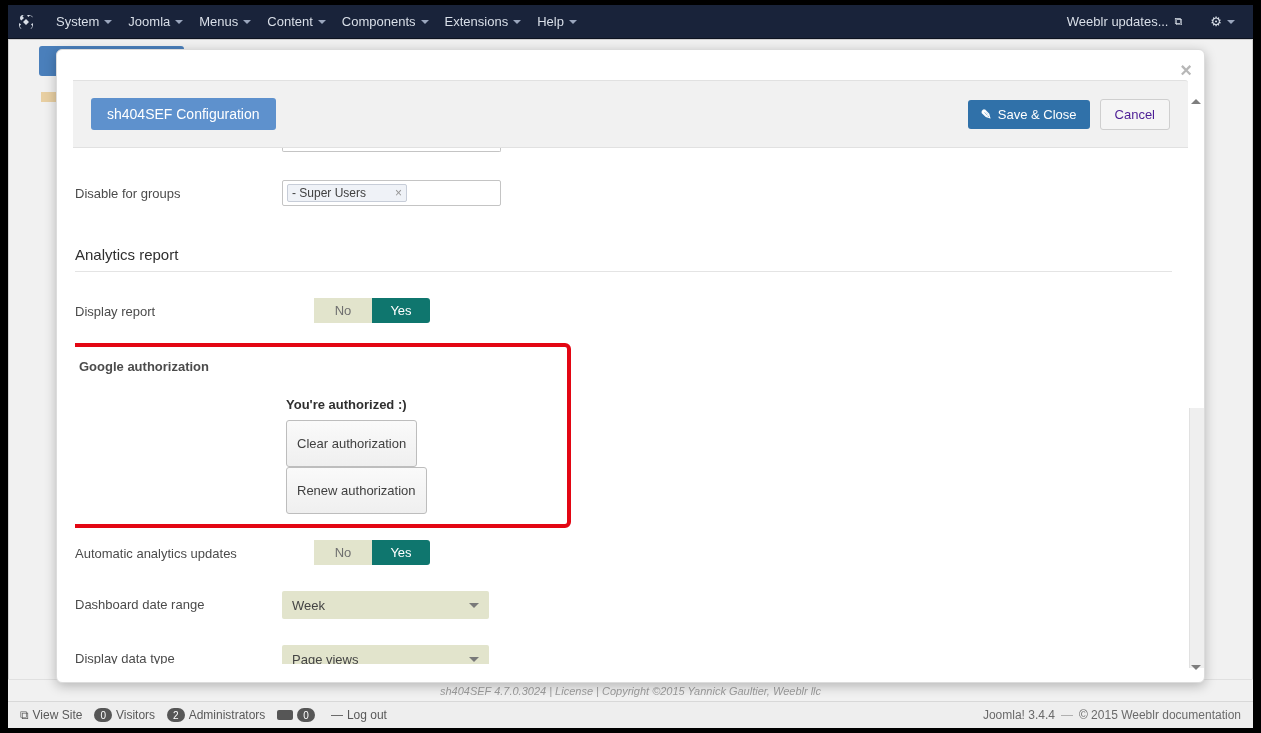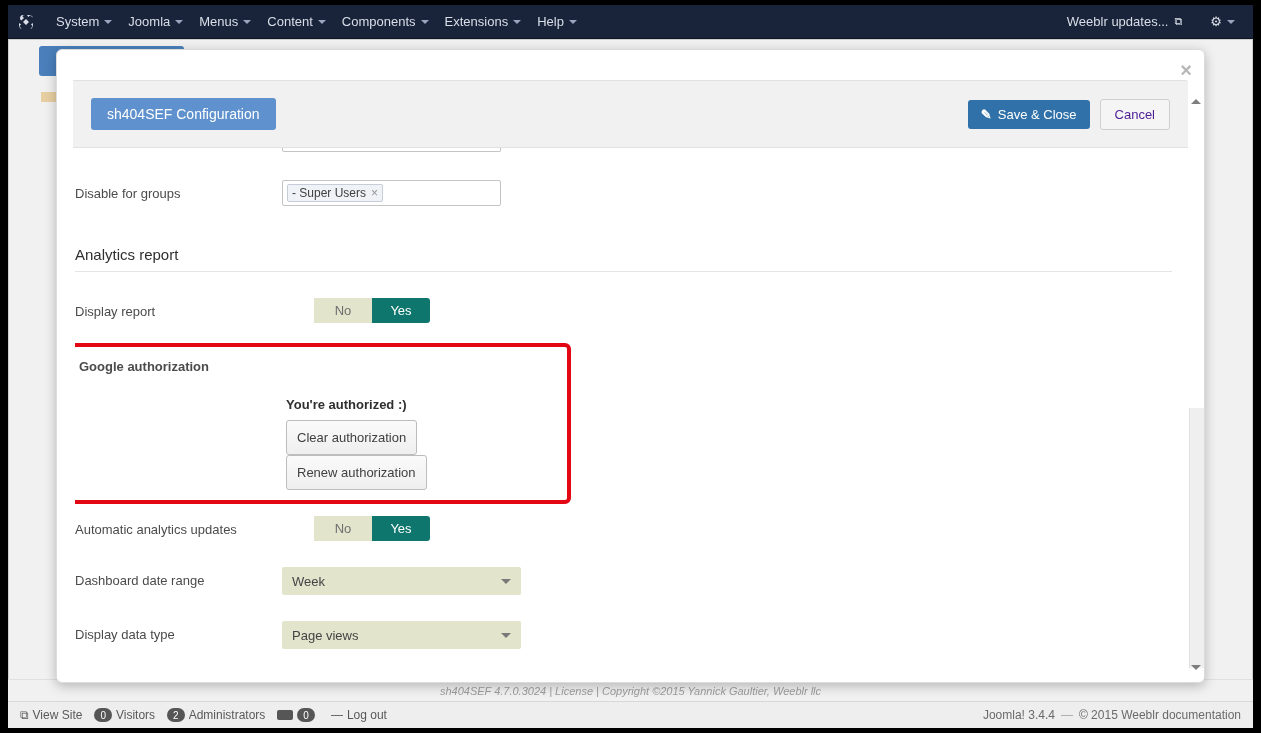--- a/index.html
+++ b/index.html
@@ -35,38 +35,38 @@
 
 .modal-body { position: absolute; top: 98px; left: 18px; right: 32px; bottom: 18px; overflow: hidden; }
 .cutoff-box { position: absolute; top: 0; left: 207px; width: 219px; height: 4px; border: 1px solid #c4c4c4; border-top: none; border-radius: 0 0 2px 2px; }
 
 .form-row { display: flex; align-items: flex-start; margin-top: 26px; }
 .form-row.first { margin-top: 32px; }
 .form-label { width: 207px; padding-top: 6px; color: #4b4b4b; font-size: 13px; }
 .form-control-area { flex: 1; }
 
 .token-input { display: inline-flex; align-items: center; width: 219px; height: 26px; border: 1px solid #c4c4c4; border-radius: 2px; padding: 0 4px; background: #fff; }
-.token { background: #eff2f7; border: 1px solid #c7cdd8; border-radius: 2px; padding: 1px 4px; font-size: 12px; color: #404040; display: inline-flex; align-items: center; }
+.token { background: #eff2f7; border: 1px solid #c7cdd8; border-radius: 2px; padding: 1px 4px; font-size: 12px; color: #404040; display: inline-flex; align-items: center; gap: 24px; }
 .token .tx { color: #949494; margin-left: 5px; font-size: 12px; cursor: pointer; }
 
 .section-heading { font-size: 15px; color: #2f2f2f; font-weight: 400; margin-top: 40px; padding-bottom: 8px; border-bottom: 1px solid #e4e4e4; }
 
 .toggle { display: inline-flex; border-radius: 3px; overflow: hidden; width: 148px; }
 .toggle .opt { width: 74px; text-align: center; padding: 5px 0; font-size: 13px; }
 .toggle .no { background: #e2e4cc; color: #6f6f6f; margin-left: 32px; }
 .toggle .yes { background: #0f766e; color: #fff; }
 
 .highlight-box { border: 4px solid #e30613; border-radius: 6px; padding: 6px 10px 10px 10px; margin-top: 20px; margin-left: -14px; width: 510px; }
 .highlight-box .form-row { margin-top: 0; }
 .highlight-box .form-label { width: 211px; padding-left: 4px; font-weight: bold; }
 
 .auth-text { font-weight: bold; color: #2f2f2f; font-size: 13px; margin-bottom: 8px; margin-top: 44px; }
-.btn-small { display: inline-block; background: linear-gradient(#fafafa,#efefef); border: 1px solid #bdbdbd; border-radius: 3px; padding: 9px 10px; font-size: 13px; color: #404040; cursor: pointer; margin-right: 4px; }
-
-.select { display: inline-flex; align-items: center; justify-content: space-between; width: 239px; height: 28px; background: #e2e4cc; border-radius: 2px; padding: 0 10px; color: #444; font-size: 13px; cursor: pointer; }
+.btn-small { display: inline-block; background: linear-gradient(#fafafa,#efefef); border: 1px solid #bdbdbd; border-radius: 3px; padding: 15px 10px; font-size: 13px; color: #404040; cursor: pointer; margin-right: 4px; }
+
+.select { display: inline-flex; align-items: center; justify-content: space-between; width: 207px; height: 28px; background: #e2e4cc; border-radius: 2px; padding: 0 10px; color: #444; font-size: 13px; cursor: pointer; }
 .select .tri { width: 0; height: 0; border-left: 5px solid transparent; border-right: 5px solid transparent; border-top: 5px solid #797979; }
 
 
 .foot-info { position: absolute; left: 8px; right: 8px; bottom: 32px; height: 22px; background: #f1f1f1; color: #9c9c9c; font-size: 11px; font-style: italic; display: flex; align-items: center; justify-content: center; border-top: 1px solid #e0e0e0; }
 .status-bar { position: absolute; left: 8px; right: 8px; bottom: 5px; height: 27px; background: #eeeeee; border-top: 1px solid #d8d8d8; display: flex; align-items: center; padding: 0 12px; color: #595959; font-size: 12px; }
 .status-bar .lnk { display: inline-flex; align-items: center; margin-right: 12px; cursor: pointer; }
 .pill { background: #565656; color: #fff; border-radius: 8px; padding: 0 6px; font-size: 10px; height: 14px; display: inline-flex; align-items: center; margin-right: 4px; }
 .env { width: 16px; height: 10px; background: #565656; border-radius: 2px; display: inline-block; margin-right: 4px; position: relative; }
 .status-right { margin-left: auto; color: #6a6a6a; }
 .dash { margin: 0 6px; color: #a9a9a9; }

